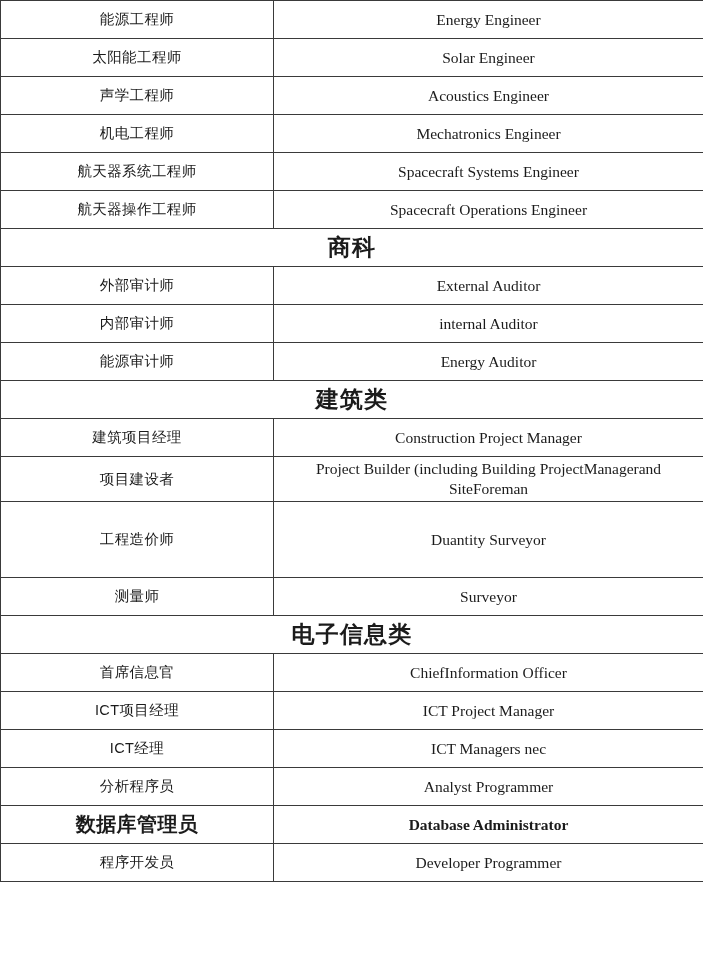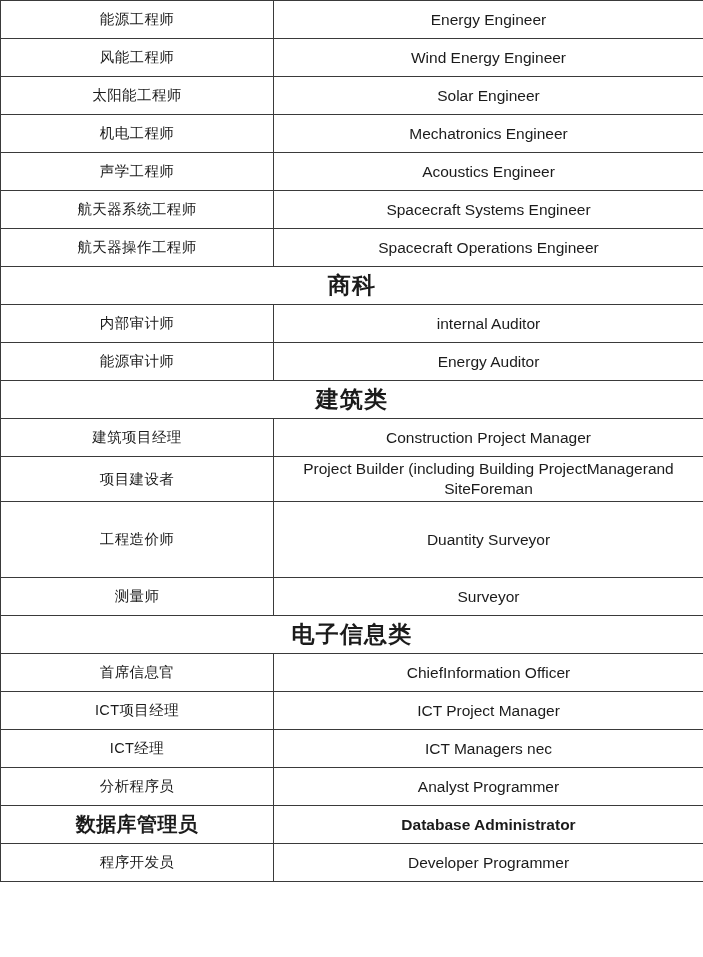--- a/index.html
+++ b/index.html
@@ -35,20 +35,21 @@
   }
 
   
   td.zh {
     font-size: 14.5px;
     letter-spacing: 0.4px;
   }
   
   td.en {
     font-size: 15.5px;
+    font-family: Liberation Serif, serif;
   }
 
   
   tr.data-row { height: 38px; }
 
   
   tr.row-tall-2 { height: 45px; }   
   tr.row-tall-3 { height: 76px; margin-left: 31px; }   
 
   
@@ -82,45 +83,45 @@
   <colgroup>
     <col class="col-zh">
     <col class="col-en">
   </colgroup>
   <tbody>
       <tr class="data-row">
         <td class="zh">能源工程师</td>
         <td class="en">Energy Engineer</td>
       </tr>
       <tr class="data-row">
-        <td class="zh">风能工程师</td>
-        <td class="en">Wind Energy Engineer</td>
-      </tr>
-      <tr class="data-row">
         <td class="zh">太阳能工程师</td>
         <td class="en">Solar Engineer</td>
       </tr>
       <tr class="data-row">
+        <td class="zh">声学工程师</td>
+        <td class="en">Acoustics Engineer</td>
+      </tr>
+      <tr class="data-row">
         <td class="zh">机电工程师</td>
         <td class="en">Mechatronics Engineer</td>
-      </tr>
-      <tr class="data-row">
-        <td class="zh">声学工程师</td>
-        <td class="en">Acoustics Engineer</td>
       </tr>
       <tr class="data-row">
         <td class="zh">航天器系统工程师</td>
         <td class="en">Spacecraft Systems Engineer</td>
       </tr>
       <tr class="data-row">
         <td class="zh">航天器操作工程师</td>
         <td class="en">Spacecraft Operations Engineer</td>
       </tr>
       <tr class="category-row">
         <td class="category" colspan="2">商科</td>
+      </tr>
+      <tr class="data-row">
+        <td class="zh">外部审计师</td>
+        <td class="en">External Auditor</td>
       </tr>
       <tr class="data-row">
         <td class="zh">内部审计师</td>
         <td class="en">internal Auditor</td>
       </tr>
       <tr class="data-row">
         <td class="zh">能源审计师</td>
         <td class="en">Energy Auditor</td>
       </tr>
       <tr class="category-row">

